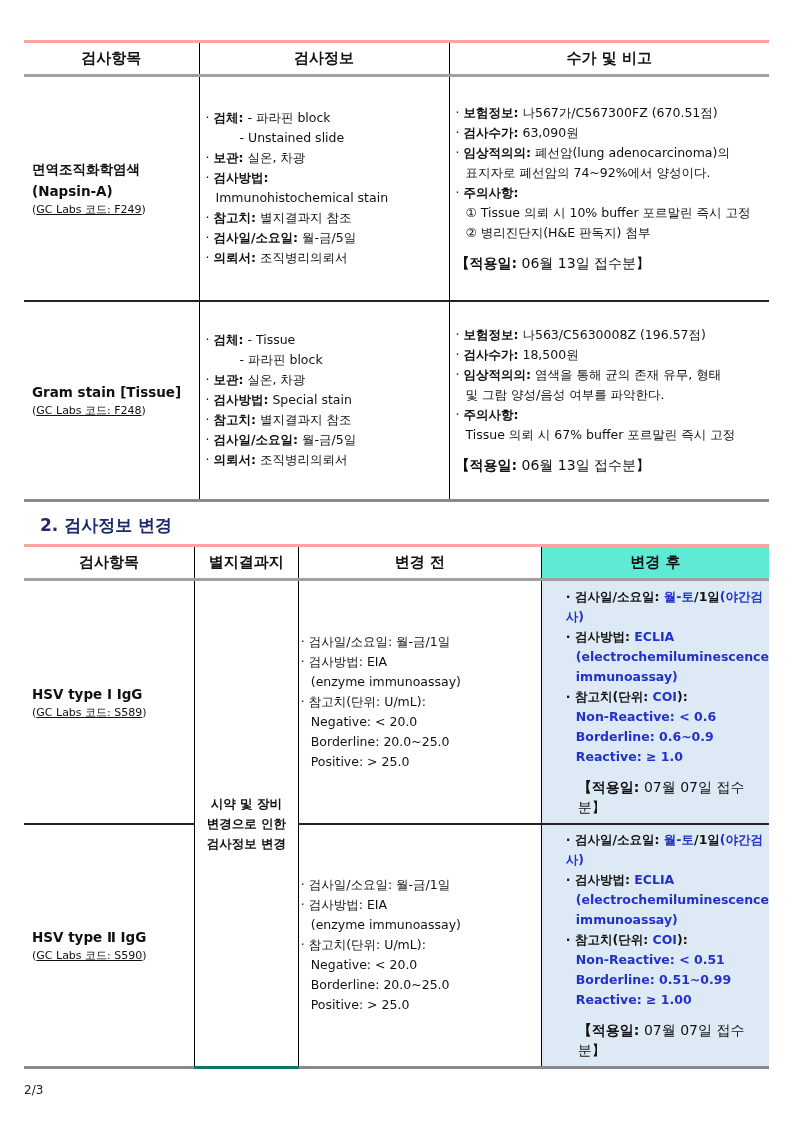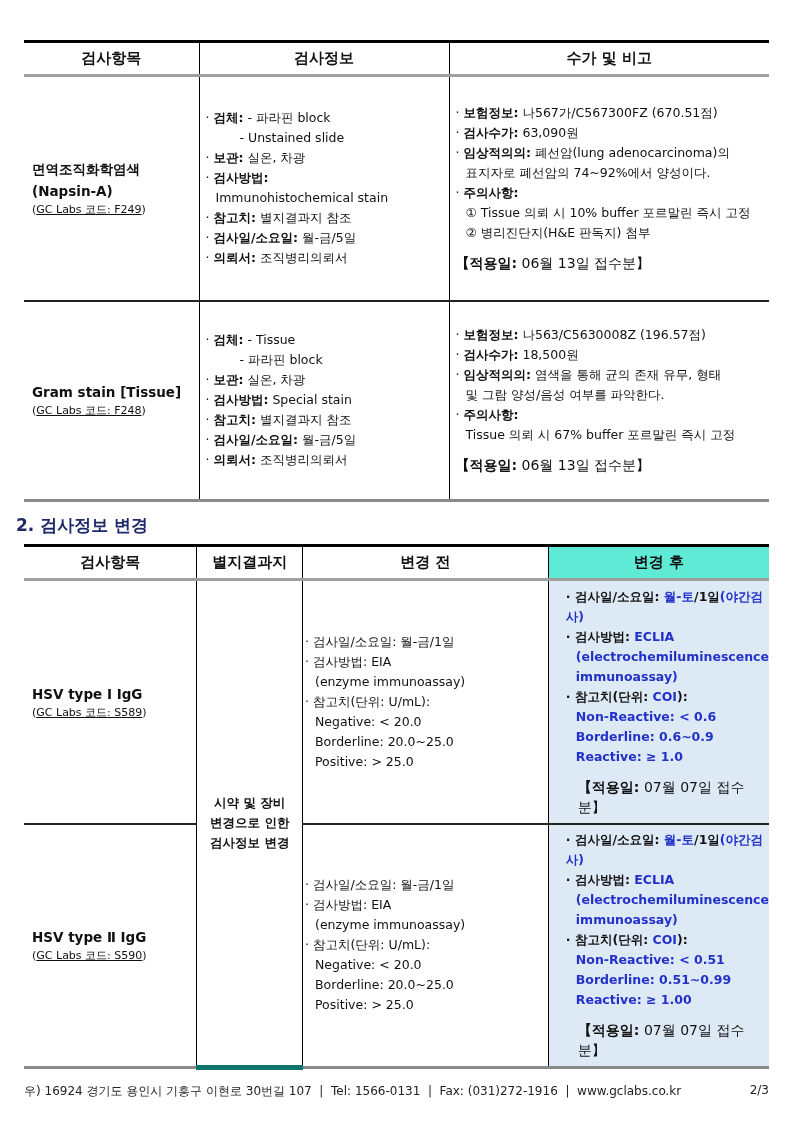--- a/index.html
+++ b/index.html
@@ -4,43 +4,43 @@
 <style>
   * { box-sizing: border-box; margin: 0; padding: 0; }
   html, body { width: 793px; height: 1122px; background: #ffffff; }
   body { font-family: "DejaVu Sans", "Liberation Sans", sans-serif; color: #111; position: relative; overflow: hidden; }
 
   .tbl { position: absolute; left: 24px; width: 745px; border-collapse: collapse; }
   .tbl td, .tbl th { vertical-align: middle; }
 
   
   #t1 { top: 40px; }
-  .hdr-row { height: 34px; border-top: 3px solid #000000; border-bottom: 3px solid #a0a0a0; }
+  .hdr-row { height: 34px; border-top: 3px solid #fca5a5; border-bottom: 3px solid #a0a0a0; }
   .hdr-cell { font-weight: bold; font-size: 15px; text-align: center; }
   .vline { border-right: 1px solid #000; }
 
   .item-cell { padding-left: 8px; }
   .item-title { font-weight: bold; font-size: 13.5px; line-height: 22px; }
   .item-code { font-size: 11px; line-height: 16px; }
   .item-code .u { text-decoration: underline; }
 
   .info-list { font-size: 12.5px; line-height: 20px; padding-left: 6px; }
   .info-list .b { font-weight: bold; }
   .indent1 { padding-left: 34px; }
   .indent2 { padding-left: 10px; }
   .applied { margin-top: 10px; font-size: 14px; }
   .applied .b { font-weight: bold; }
 
   .row-sep { border-bottom: 2px solid #222; }
 
   
-  .sec-title { position: absolute; left: 16px; top: 514px; font-size: 17px; font-weight: bold; color: #1f2a6b; }
+  .sec-title { position: absolute; left: 40px; top: 514px; font-size: 17px; font-weight: bold; color: #1f2a6b; }
   #t2 { top: 544px; }
   .hdr-blue { background: #5eead4; }
-  .after-cell { background: #dde9f5; padding-left: 17px; font-size: 12.5px; line-height: 20px; font-weight: bold; }
+  .after-cell { background: #dde9f5; padding-left: 24px; font-size: 12.5px; line-height: 20px; font-weight: bold; }
   .blue { color: #2231c9; }
   .after-cell .applied { font-weight: normal; margin-left: 12px; }
   .after-cell .applied .b { font-weight: bold; }
   .before-cell { font-size: 12.5px; line-height: 20px; padding-left: 2px; }
   .reason-cell { font-weight: bold; font-size: 12.5px; line-height: 20px; text-align: center; }
   .bottom-rule { border-bottom: 3px solid #8a8a8a; }
 
   .footer { position: absolute; left: 24px; top: 1083px; width: 745px; font-size: 12px; color: #222; display: flex; justify-content: space-between; }
 </style>
 </head>
@@ -126,21 +126,21 @@
     <th class="hdr-cell vline" style="width:107px">별지결과지</th>
     <th class="hdr-cell vline" style="width:248px">변경 전</th>
     <th class="hdr-cell hdr-blue">변경 후</th>
   </tr>
 
   <tr style="height:244px; border-bottom:2px solid #222">
     <td class="item-cell vline">
       <div class="item-title">HSV type Ⅰ IgG</div>
       <div class="item-code"><span>(</span><span class="u">GC Labs 코드: S589</span><span>)</span></div>
     </td>
-    <td class="reason-cell vline" rowspan="2" style="border-bottom:5px solid #0f766e">
+    <td class="reason-cell vline" rowspan="2" style="border-bottom:3px solid #0f766e">
       <div>시약 및 장비</div>
       <div>변경으로 인한</div>
       <div>검사정보 변경</div>
     </td>
     <td class="before-cell vline">
       <div>· 검사일/소요일: 월-금/1일</div>
       <div>· 검사방법: EIA</div>
       <div class="indent2">(enzyme immunoassay)</div>
       <div>· 참고치(단위: U/mL):</div>
       <div class="indent2">Negative: &lt; 20.0</div>
@@ -183,15 +183,14 @@
       <div class="indent2 blue">Non-Reactive: &lt; 0.51</div>
       <div class="indent2 blue">Borderline: 0.51~0.99</div>
       <div class="indent2 blue">Reactive: ≥ 1.00</div>
       <div class="applied"><span class="b">【</span><span class="b">적용일:</span><span> 07월 07일 접수분】</span></div>
     </td>
   </tr>
 </tbody>
   </table>
 
 <div class="footer">
-  <span style="white-space:pre">우) 16924 경기도 용인시 기흥구 이현로 30번길 107  |  Tel: 1566-0131  |  Fax: (031)272-1916  |  www.gclabs.co.kr</span>
   <span>2/3</span>
 </div>
 
 </body></html>

